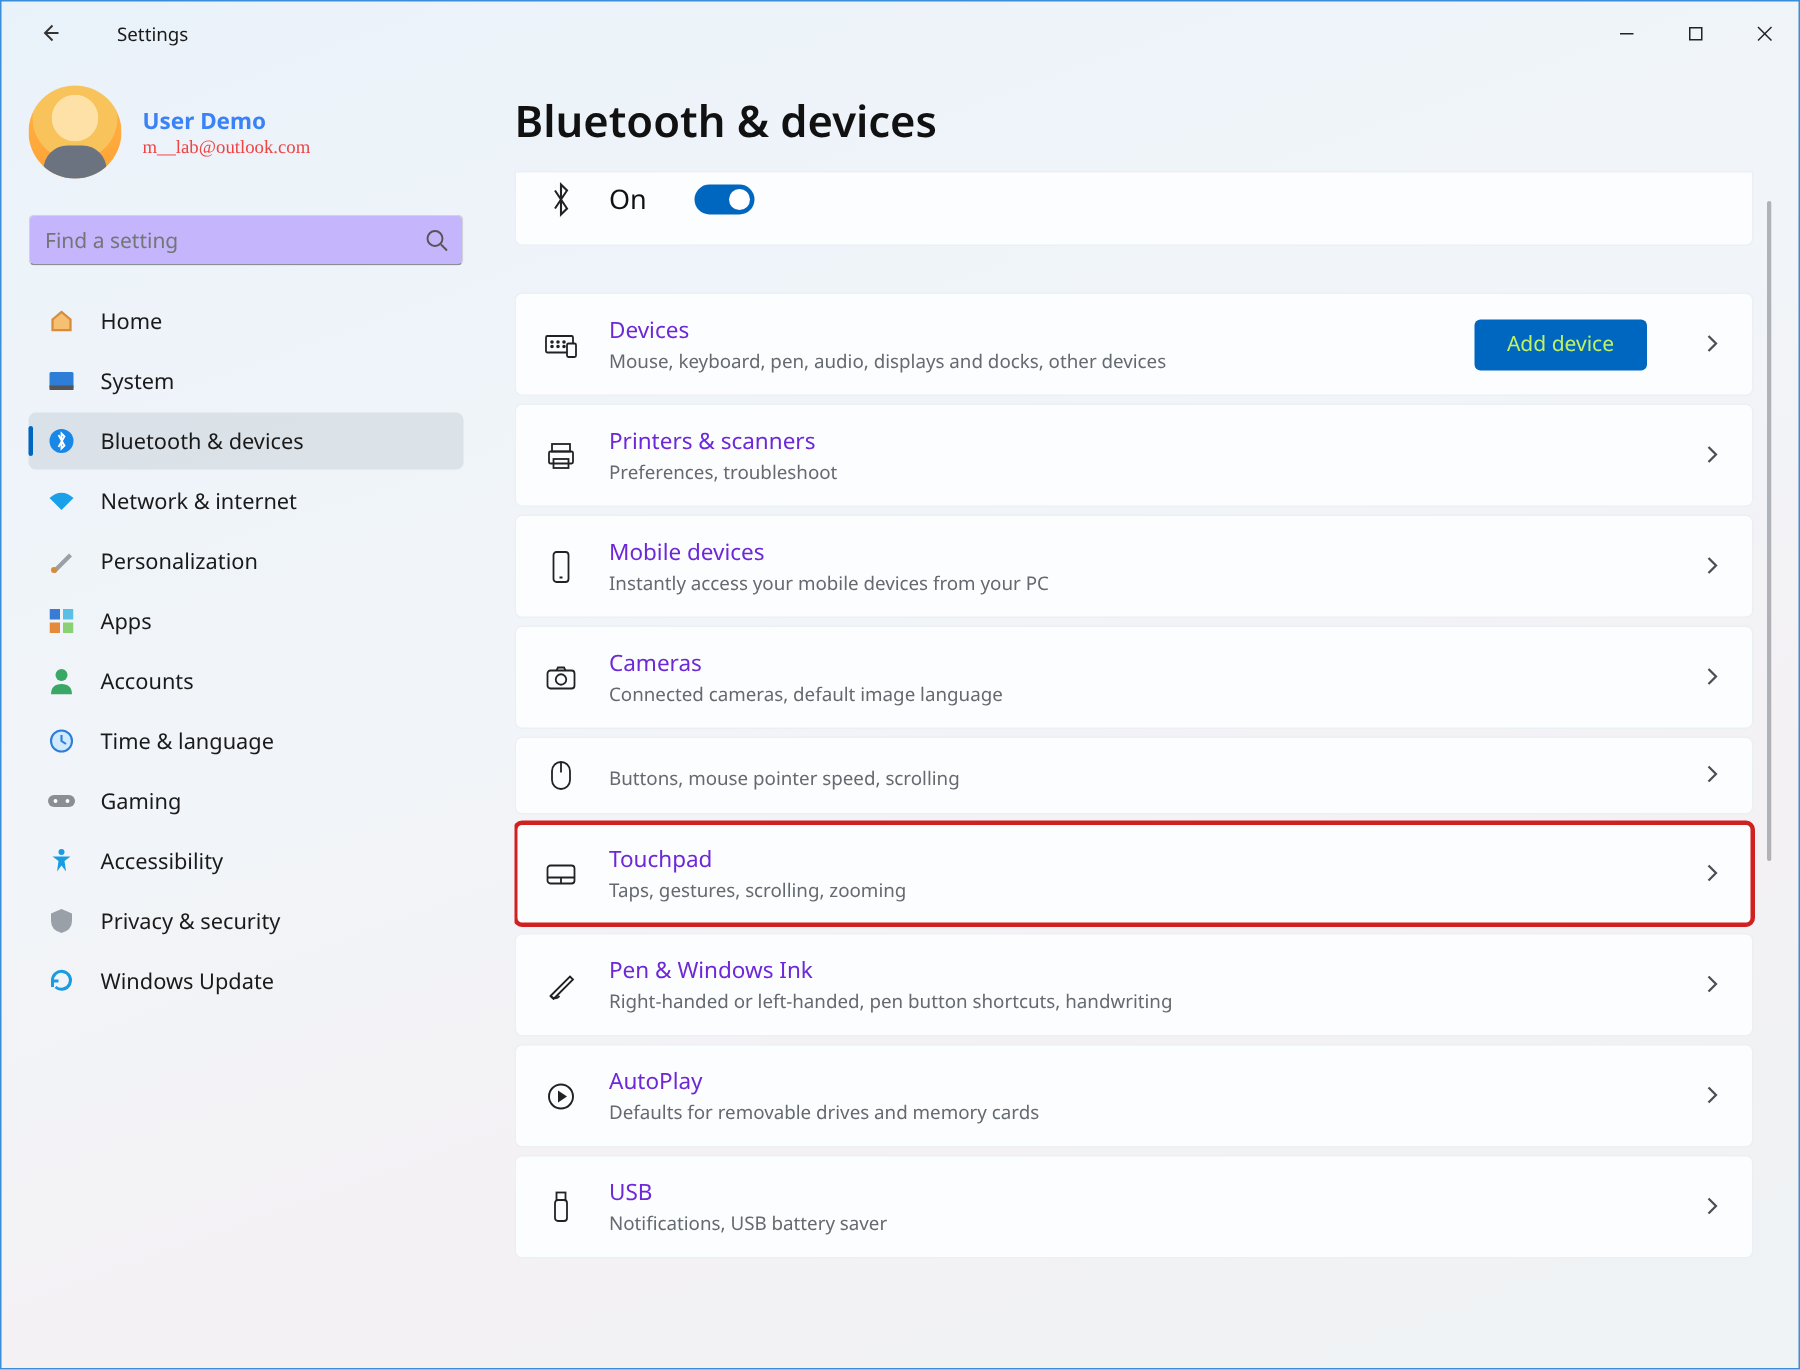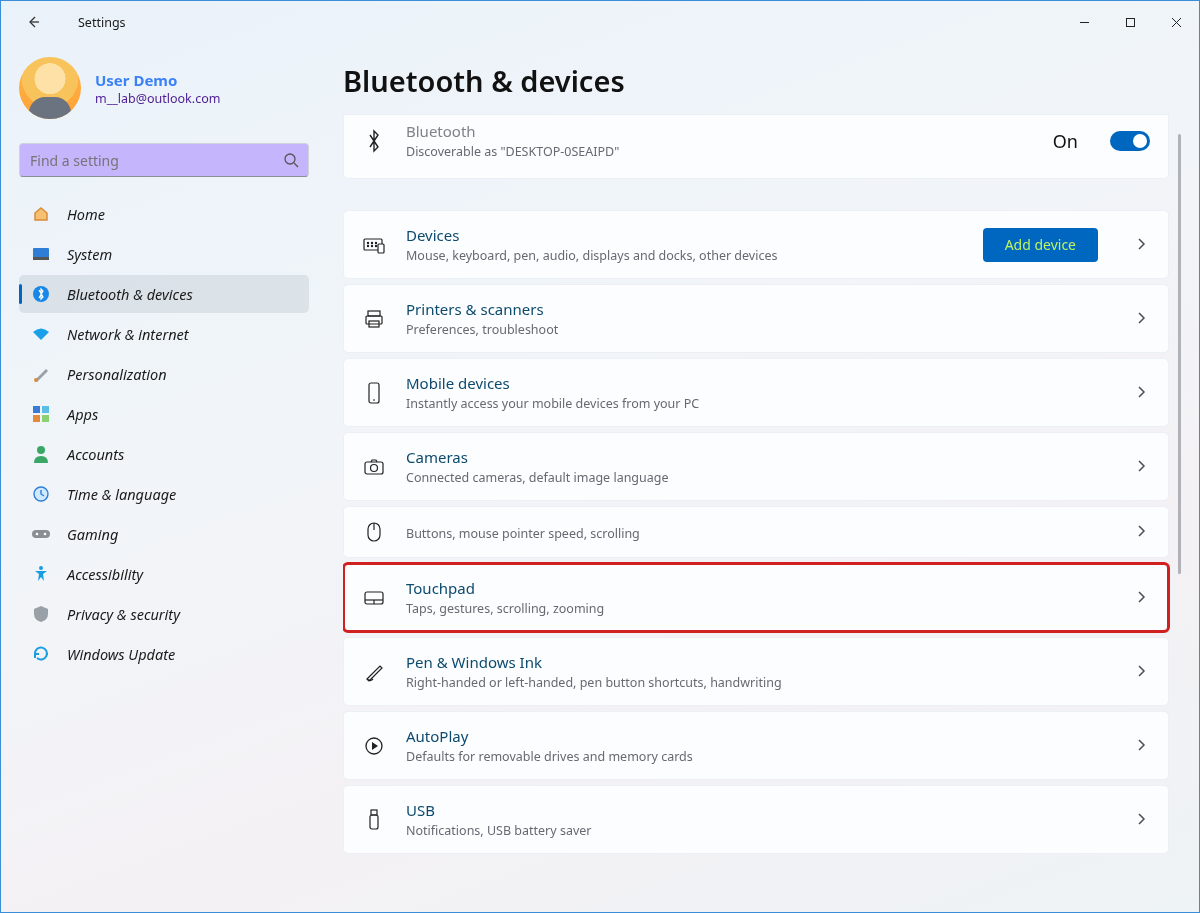--- a/index.html
+++ b/index.html
@@ -48,41 +48,40 @@
     background: radial-gradient(circle at 50% 35%, #fde1a7 30%, #f7c35a 31%, #f7c35a 55%, transparent 56%),
                 linear-gradient(180deg, #ffb44a 0%, #ffa233 100%);
     position:relative; overflow:hidden;
   }
   .avatar::after{
     content:"";
     position:absolute; left:10px; right:10px; bottom:-6px; height:28px;
     background:#6b7380; border-radius:16px 16px 0 0;
   }
   .profile-name { font-size:15px; font-weight:700; color:#3b82f6;}
-  .profile-email { font-size:12.5px; color:#4c1d95;}
+  .profile-email { font-size:12.5px; color:#ef4444;font-family:Liberation Serif, serif;}
   .search {
     position:relative; margin: 6px 0 18px 0;
   }
   .search input {
     width: 100%; height:34px;
     border:1px solid #d0d4d9; border-bottom:1.5px solid #8a8f95;
     border-radius:4px; background:#c4b5fd;
     padding: 0 36px 0 10px; font-size:14px; color:#333;
   }
   .search .sicon {
     position:absolute; right:10px; top:8px; color:#5a5f66;
   }
   .nav { display:flex; flex-direction:column; gap:2px; }
   .nav-item {
     display:flex; align-items:center; gap:16px;
     height:38px; padding:0 12px;
     border-radius:5px; cursor:pointer;
     font-size:14.5px; color:#1a1a1a;
     position:relative;
-    font-style:italic;
   }
   .nav-item.selected {
     background: rgba(160,170,185,0.25);
   }
   .nav-item.selected::before{
     content:""; position:absolute; left:0; top:9px; bottom:9px; width:3px;
     background:#0067c0; border-radius:2px;
   }
   .nav-icon { width:20px; height:20px; display:flex; align-items:center; justify-content:center;}
   .main {
@@ -100,21 +99,21 @@
     border:1px solid #eceff3;
     border-radius:5px;
     margin-bottom:5px;
     display:flex; align-items:center;
     padding:14px 18px;
     gap:20px;
   }
   .card.cutoff-top { border-top-left-radius:0; border-top-right-radius:0; padding-top:6px; padding-bottom:18px;}
   .card-icon { width:24px; display:flex; align-items:center; justify-content:center; color:#222;}
   .card-body { flex:1; min-width:0;}
-  .card-title { font-size:15px; font-weight:400; color:#0c4a6e;}
+  .card-title { font-size:15px; font-weight:400; color:#6d28d9;}
   .card-sub { font-size:12.5px; color:#656a70; margin-top:2px;}
   .chevron { color:#4b4f55; padding:0 4px;}
   .spacer { height: 26px; }
   .btn-primary {
     background:#0067c0; color:#bef264; border:none; border-radius:4px;
     height:34px; padding:0 22px; font-size:14px; cursor:pointer;
     margin-right:14px;
   }
   .toggle {
     width:40px; height:20px; border-radius:999px; background:#0067c0;
@@ -298,24 +297,20 @@
 
     <div class="scroll">
       <div class="scroll-inner">
 
         <div class="card cutoff-top">
           <span class="card-icon">
             <svg width="20" height="24" viewBox="0 0 20 24" fill="none" stroke="#222" stroke-width="1.4">
                 <path d="M6 6 L14 18 L10 22 V2 L14 6 L6 18"></path>
               </svg>
           </span>
-          <div class="card-body">
-            <div class="card-title" style="color:#808287">Bluetooth</div>
-            <div class="card-sub">Discoverable as "DESKTOP-0SEAIPD"</div>
-          </div>
           <span class="on-label">On</span>
           <div class="toggle"></div>
         </div>
 
         <div class="spacer"></div>
 
         <div class="card">
           <span class="card-icon">
             <svg width="22" height="18" viewBox="0 0 22 18" fill="none" stroke="#222" stroke-width="1.2">
                 <rect x="1" y="3" width="18" height="11" rx="1"></rect>

